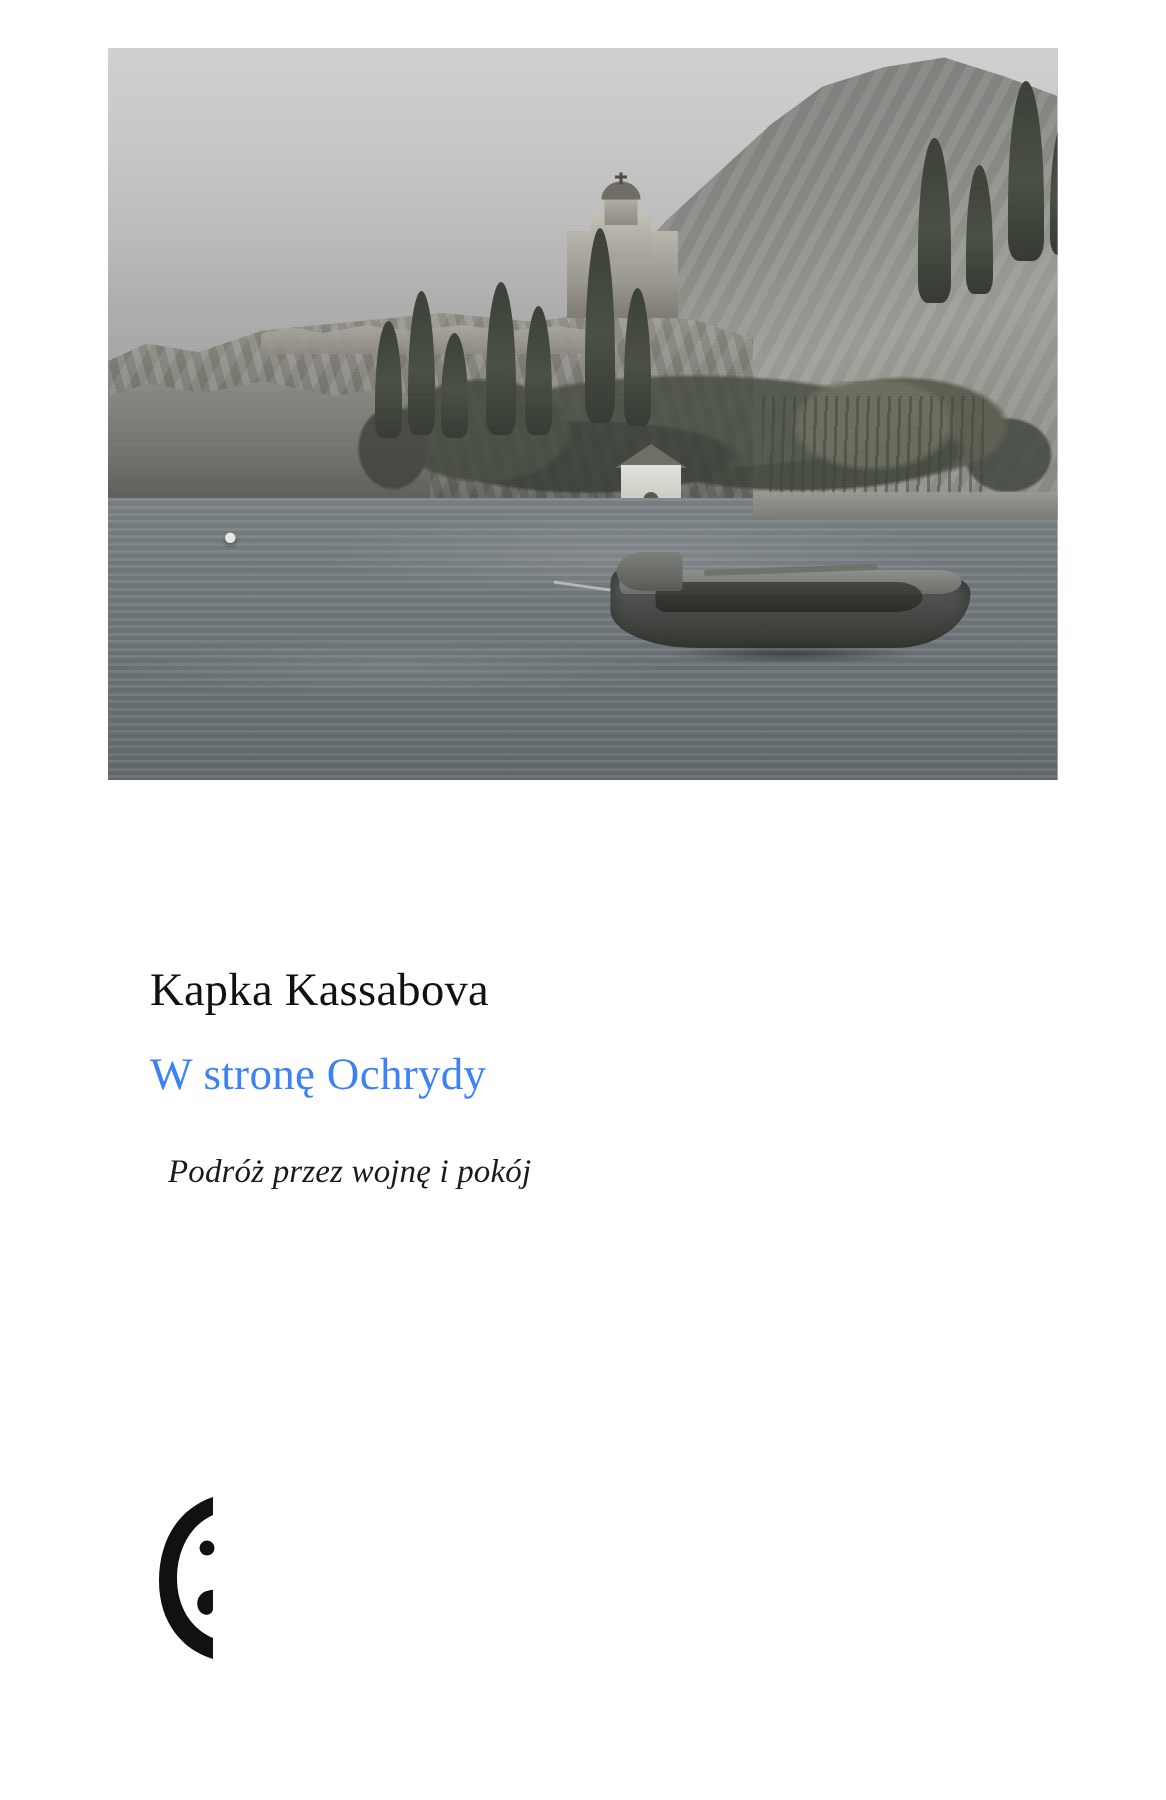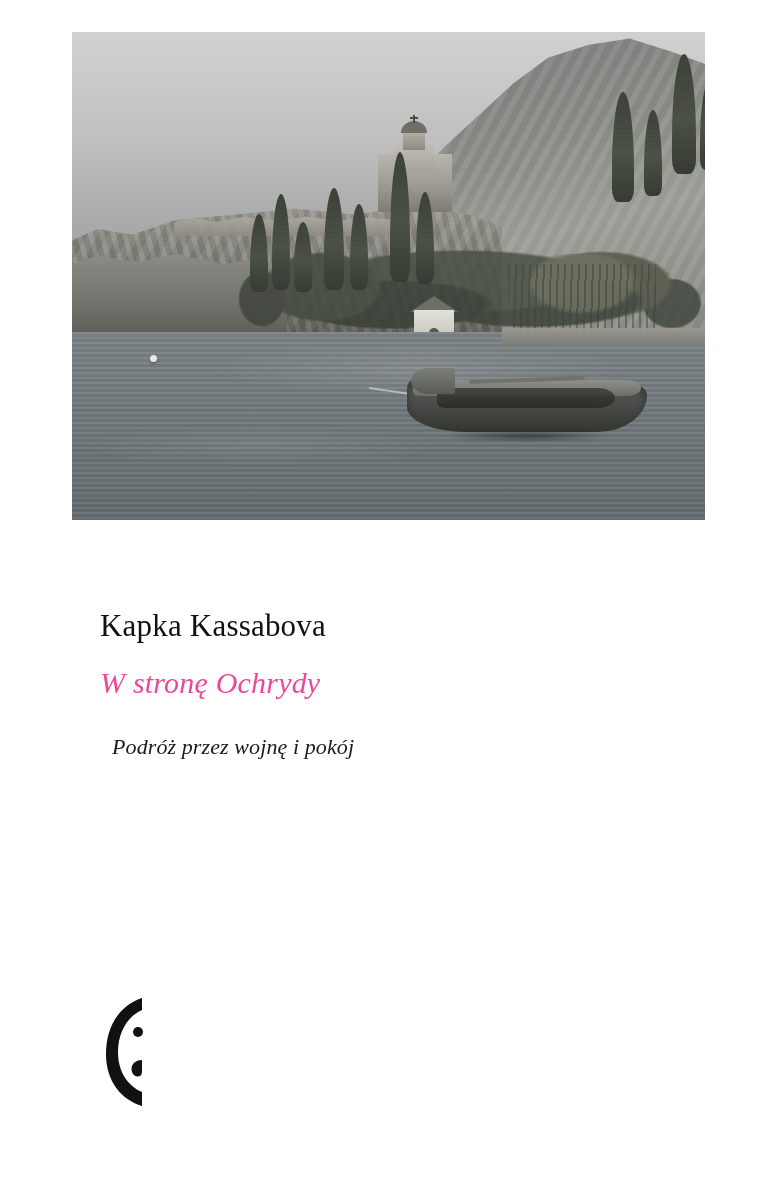--- a/index.html
+++ b/index.html
@@ -371,34 +371,33 @@
     inset: 0;
     background:
       repeating-linear-gradient(0deg, rgba(255,255,255,.012) 0 1px, rgba(0,0,0,.012) 1px 2px);
     pointer-events: none;
   }
 
   
   .text-block {
     position: absolute;
     left: 100px;
-    top: 608px;
+    top: 642px;
     width: 600px;
   }
   .author {
     font-size: 31px;
     letter-spacing: .2px;
     color: #111111;
     margin: 0 0 22px 0;
     font-weight: 400;
   }
   .title {
     font-size: 30px;
-    font-style: italic;
-    color: #ec4899;
+    color: #3b82f6;
     margin: 0 0 22px 0;
     font-weight: 400;
     letter-spacing: .2px;
   }
   .subtitle {
     font-size: 22px;
     font-style: italic;
     color: #1a1a1a;
     margin: 12px;
     padding-left: 0;

